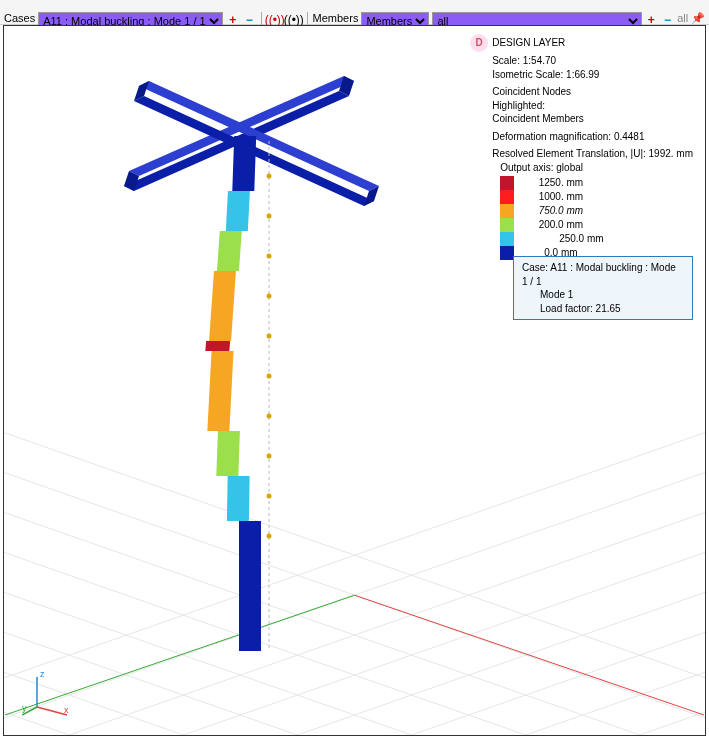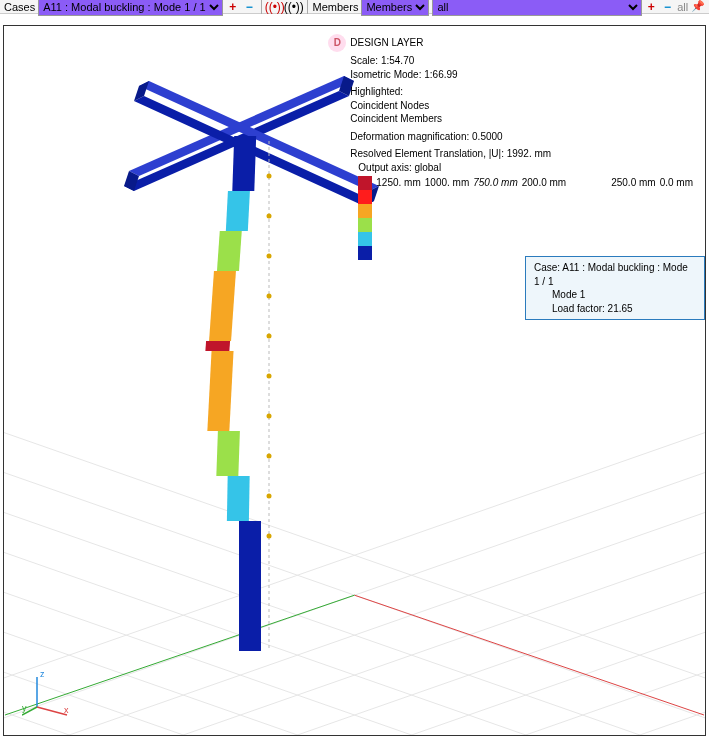--- a/index.html
+++ b/index.html
@@ -1,18 +1,18 @@
 <!DOCTYPE html>
 <html><head>
 <meta charset="utf-8">
 <style>
 * { box-sizing: border-box; margin: 0; padding: 0; }
 body { font-family: "Segoe UI", Tahoma, sans-serif; font-size: 11px; background: #fff; width: 709px; height: 739px; overflow: hidden; position: relative; }
 
-.toolbar { display: flex; align-items: center; gap: 3px; padding: 4px 4px; border-bottom: 1px solid #ccc; background: #f5f5f5; height: 14px; }
+.toolbar { display: flex; gap: 3px; padding: 12px 4px; border-bottom: 1px solid #ccc; background: #f5f5f5; height: 14px; }
 .toolbar label { font-size: 11px; }
 .toolbar select { font-size: 11px; border: 1px solid #999; background: #8b5cf6; height: 18px; }
 .toolbar .tb-btn, .toolbar .tb-ic { width: 16px; height: 16px; display: inline-flex; align-items: center; justify-content: center; font-size: 12px; cursor: pointer; }
 .sep { width: 1px; height: 14px; background: #aaa; margin: 0 2px; }
 .plus { color: #c00; font-weight: bold; }
 .minus { color: #08c; font-weight: bold; }
 .ant-red { color: #c00; font-size: 10px; }
 .ant-blk { color: #000; font-size: 10px; }
 .all-txt { color: #888; font-size: 11px; }
 .pin { color: #888; font-size: 11px; }
@@ -20,21 +20,21 @@
 .viewport { position: absolute; top: 22px; left: 0; right: 0; bottom: 0; border: 1px solid #333; margin: 3px; background: #fff; overflow: hidden; }
 .grid-svg { position: absolute; inset: 0; width: 100%; height: 100%; }
 
 .info-panel { position: absolute; top: 8px; right: 12px; font-size: 10px; line-height: 1.35; color: #000; }
 .d-badge { width: 18px; height: 18px; border-radius: 50%; background: #fde; color: #c56; display: inline-flex; align-items: center; justify-content: center; font-size: 10px; font-weight: bold; vertical-align: middle; margin-right: 4px; }
 .info-panel .hdr { display: flex; align-items: center; margin-bottom: 2px; }
 .legend-bar { width: 14px; height: 14px; border: 0; }
 .legend-lbl { padding-left: 4px; }
 .legend-col { width: 14px; display: flex; flex-direction: column; }
 
-.case-box { position: absolute; top: 230px; right: 0; border: 1px solid #2b7bbd; background: #eef6fb; padding: 4px 8px; font-size: 10px; line-height: 1.35; width: 180px; }
+.case-box { position: absolute; top: 230px; right: 12px; border: 1px solid #2b7bbd; background: #eef6fb; padding: 4px 8px; font-size: 10px; line-height: 1.35; width: 180px; }
 
 .axis-triad { position: absolute; left: 18px; bottom: 18px; width: 50px; height: 50px; }
 
 .model { position: absolute; left: 80px; top: 30px; width: 460px; height: 680px; }
 </style>
 </head>
 <body>
 
 <div class="toolbar">
   <label>Cases</label>
@@ -130,41 +130,41 @@
     </g>
   </svg>
 
   <div class="info-panel">
     <div class="hdr">
       <span class="d-badge">D</span>
       <span>DESIGN LAYER</span>
     </div>
     <div style="padding-left:22px">
       <div>Scale: 1:54.70</div>
-      <div>Isometric Mode: 1:66.99</div>
+      <div>Isometric Scale: 1:66.99</div>
       <div style="height:4px"></div>
+      <div>Coincident Nodes</div>
       <div>Highlighted:</div>
-      <div>Coincident Nodes</div>
       <div>Coincident Members</div>
       <div style="height:4px"></div>
-      <div>Deformation magnification: 0.5000</div>
+      <div>Deformation magnification: 0.4481</div>
       <div style="height:4px"></div>
       <div>Resolved Element Translation, |U|: 1992. mm</div>
       <div style="padding-left:8px">Output axis: global</div>
 
       <div style="display:flex; padding-left:8px; margin-top:2px;">
         <div class="legend-col" id="legend-colors">
             <div class="legend-bar" style="background: rgb(192, 21, 43);"></div>
             <div class="legend-bar" style="background: rgb(255, 28, 28);"></div>
             <div class="legend-bar" style="background: rgb(246, 166, 35);"></div>
             <div class="legend-bar" style="background: rgb(155, 224, 74);"></div>
             <div class="legend-bar" style="background: rgb(53, 196, 232);"></div>
             <div class="legend-bar" style="background: rgb(10, 30, 168);"></div>
           </div>
-        <div id="legend-labels" style="display:flex;justify-content:space-between; padding-top:-7px;">
+        <div id="legend-labels" style="display:flex;flex-direction:column; justify-content:space-between; padding-top:-7px;text-align:center;">
             <div class="legend-lbl" style="height: 14px; line-height: 14px;">1250. mm</div>
             <div class="legend-lbl" style="height: 14px; line-height: 14px;">1000. mm</div>
             <div class="legend-lbl" style="height: 14px; line-height: 14px; font-style: italic;">750.0 mm</div>
             <div class="legend-lbl" style="height: 14px; line-height: 14px;">200.0 mm</div>
             <div class="legend-lbl" style="height: 14px; line-height: 14px; padding-left: 45px;">250.0 mm</div>
             <div class="legend-lbl" style="height: 14px; line-height: 14px;">0.0 mm</div>
           </div>
       </div>
     </div>
   </div>

